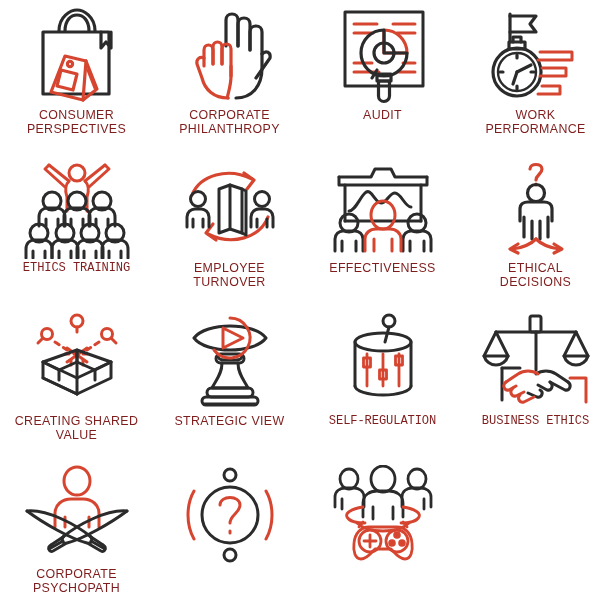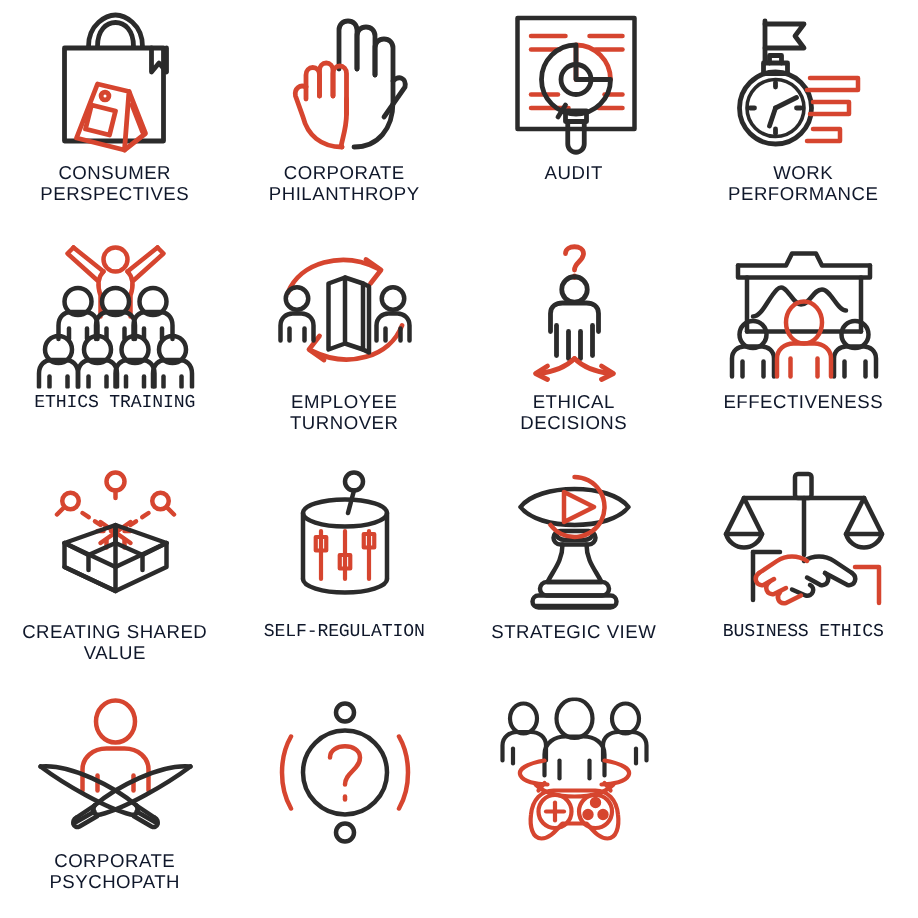--- a/index.html
+++ b/index.html
@@ -24,21 +24,21 @@
     padding-top:6px;
   }
   .icon-art{
     width:112px;height:100px;
     display:block;
   }
   .icon-art svg{display:block;width:112px;height:100px;}
   .icon-label{
     margin-top:2px;
     text-align:center;
-    color:#0f172a;
+    color:#7f1d1d;
     font-size:12.4px;
     line-height:14.4px;
     letter-spacing:0.35px;
     text-transform:uppercase;
     font-weight:400;
     white-space:pre-line;
     font-family:"Liberation Sans","DejaVu Sans",sans-serif;
   }
   .icon-label.tight{letter-spacing:-0.1px;font-size:12.1px;font-family:Liberation Mono, monospace;}
 </style>
@@ -212,46 +212,20 @@
   <path d="M68 30 L72 32 V76 L68 74"></path>
  </g>
 </svg>
       </div>
       <div class="icon-label">EMPLOYEE
 TURNOVER</div>
     </div>
     <div class="icon-cell">
       <div class="icon-art">
 <svg viewBox="0 0 112 100">
- <g fill="none" stroke="#d6452f" stroke-width="3.2" stroke-linecap="round" stroke-linejoin="round">
-  <path d="M50 10 C50 4 62 4 62 10 C62 15 56 16 56 21"></path>
-  <path d="M56 25 V26"></path>
- </g>
- <g fill="none" stroke="#2b2b2b" stroke-width="3.2" stroke-linecap="round" stroke-linejoin="round">
-  <circle cx="56" cy="34" r="8.5"></circle>
-  <path d="M40 62 V50 C40 45 44 43 48 43 H64 C68 43 72 45 72 50 V62"></path>
-  <path d="M44 58 V78"></path>
-            <path d="M68 58 V78"></path>
-  <path d="M52 62 V80"></path>
-            <path d="M60 62 V80"></path>
- </g>
- <g fill="none" stroke="#d6452f" stroke-width="3.2" stroke-linecap="round" stroke-linejoin="round">
-  <path d="M56 80 C50 86 42 89 32 90"></path>
-  <path d="M38 85 L30 90 L38 94"></path>
-  <path d="M56 80 C62 86 70 89 80 90"></path>
-  <path d="M74 85 L82 90 L74 94"></path>
- </g>
-</svg>
-      </div>
-      <div class="icon-label">ETHICAL
-DECISIONS</div>
-    </div>
-    <div class="icon-cell">
-      <div class="icon-art">
-<svg viewBox="0 0 112 100">
  <g fill="none" stroke="#2b2b2b" stroke-width="3.0" stroke-linecap="round" stroke-linejoin="round">
   <path d="M12 18 H44 L48 10 H64 L68 18 H100"></path>
   <path d="M12 18 V26 H100 V18"></path>
   <path d="M18 26 V62"></path>
             <path d="M94 26 V62"></path>
   <path d="M22 52 C28 52 32 40 38 34 C44 28 48 44 54 44 C60 44 62 34 68 34 C74 34 78 48 84 48"></path>
   <path d="M18 62 H94"></path>
  </g>
  <g fill="none" stroke="#2b2b2b" stroke-width="3.0" stroke-linecap="round" stroke-linejoin="round">
   <circle cx="22" cy="64" r="9"></circle>
@@ -265,20 +239,46 @@
  </g>
  <g fill="none" stroke="#d6452f" stroke-width="3.0" stroke-linecap="round" stroke-linejoin="round">
   <ellipse cx="56" cy="56" rx="12" ry="14"></ellipse>
   <path d="M38 92 V80 C38 74 43 70 49 70 H63 C69 70 74 74 74 80 V92"></path>
   <path d="M47 80 V92"></path>
             <path d="M65 80 V92"></path>
  </g>
 </svg>
       </div>
       <div class="icon-label">EFFECTIVENESS</div>
+    </div>
+    <div class="icon-cell">
+      <div class="icon-art">
+<svg viewBox="0 0 112 100">
+ <g fill="none" stroke="#d6452f" stroke-width="3.2" stroke-linecap="round" stroke-linejoin="round">
+  <path d="M50 10 C50 4 62 4 62 10 C62 15 56 16 56 21"></path>
+  <path d="M56 25 V26"></path>
+ </g>
+ <g fill="none" stroke="#2b2b2b" stroke-width="3.2" stroke-linecap="round" stroke-linejoin="round">
+  <circle cx="56" cy="34" r="8.5"></circle>
+  <path d="M40 62 V50 C40 45 44 43 48 43 H64 C68 43 72 45 72 50 V62"></path>
+  <path d="M44 58 V78"></path>
+            <path d="M68 58 V78"></path>
+  <path d="M52 62 V80"></path>
+            <path d="M60 62 V80"></path>
+ </g>
+ <g fill="none" stroke="#d6452f" stroke-width="3.2" stroke-linecap="round" stroke-linejoin="round">
+  <path d="M56 80 C50 86 42 89 32 90"></path>
+  <path d="M38 85 L30 90 L38 94"></path>
+  <path d="M56 80 C62 86 70 89 80 90"></path>
+  <path d="M74 85 L82 90 L74 94"></path>
+ </g>
+</svg>
+      </div>
+      <div class="icon-label">ETHICAL
+DECISIONS</div>
     </div>
     <div class="icon-cell">
       <div class="icon-art">
 <svg viewBox="0 0 112 100">
  <g fill="none" stroke="#d6452f" stroke-width="3.0" stroke-linecap="round" stroke-linejoin="round">
   <circle cx="56" cy="9" r="6"></circle>
   <circle cx="26" cy="22" r="5.5"></circle>
             <path d="M22 26 L17 31"></path>
   <circle cx="86" cy="22" r="5.5"></circle>
             <path d="M90 26 L95 31"></path>
@@ -304,58 +304,58 @@
  </g>
 </svg>
       </div>
       <div class="icon-label">CREATING SHARED
 VALUE</div>
     </div>
     <div class="icon-cell">
       <div class="icon-art">
 <svg viewBox="0 0 112 100">
  <g fill="none" stroke="#2b2b2b" stroke-width="3.0" stroke-linecap="round" stroke-linejoin="round">
+  <path d="M20 26 C32 10 80 10 92 26 C80 42 32 42 20 26"></path>
+  <path d="M44 44 C44 46 46 48 50 48 H62 C66 48 68 46 68 44"></path>
+  <rect x="42" y="42" width="28" height="9" rx="4.5"></rect>
+  <path d="M48 51 C48 62 42 68 38 76 H74 C70 68 64 62 64 51"></path>
+  <rect x="33" y="76" width="46" height="9" rx="4.5"></rect>
+  <path d="M30 92 H82"></path>
+  <rect x="28" y="85" width="56" height="8" rx="4"></rect>
+ </g>
+ <g fill="none" stroke="#d6452f" stroke-width="3.0" stroke-linecap="round" stroke-linejoin="round">
+  <path d="M56 6 A20 20 0 1 1 40 38"></path>
+  <path d="M49 16 L69 26 L49 36 Z"></path>
+ </g>
+</svg>
+      </div>
+      <div class="icon-label">STRATEGIC VIEW</div>
+    </div>
+    <div class="icon-cell">
+      <div class="icon-art">
+<svg viewBox="0 0 112 100">
+ <g fill="none" stroke="#2b2b2b" stroke-width="3.0" stroke-linecap="round" stroke-linejoin="round">
   <circle cx="62" cy="9" r="6"></circle>
   <path d="M62 15 L58 30"></path>
   <ellipse cx="56" cy="30" rx="28" ry="9"></ellipse>
   <path d="M28 30 V74"></path>
             <path d="M84 30 V74"></path>
   <path d="M28 74 C28 79 41 83 56 83 C71 83 84 79 84 74"></path>
  </g>
  <g fill="none" stroke="#d6452f" stroke-width="2.8" stroke-linecap="round" stroke-linejoin="round">
   <path d="M40 42 V74"></path>
   <rect x="36.5" y="46" width="7" height="9"></rect>
   <path d="M56 42 V74"></path>
   <rect x="52.5" y="58" width="7" height="9"></rect>
   <path d="M72 42 V74"></path>
   <rect x="68.5" y="44" width="7" height="9"></rect>
  </g>
 </svg>
       </div>
       <div class="icon-label tight">SELF-REGULATION</div>
-    </div>
-    <div class="icon-cell">
-      <div class="icon-art">
-<svg viewBox="0 0 112 100">
- <g fill="none" stroke="#2b2b2b" stroke-width="3.0" stroke-linecap="round" stroke-linejoin="round">
-  <path d="M20 26 C32 10 80 10 92 26 C80 42 32 42 20 26"></path>
-  <path d="M44 44 C44 46 46 48 50 48 H62 C66 48 68 46 68 44"></path>
-  <rect x="42" y="42" width="28" height="9" rx="4.5"></rect>
-  <path d="M48 51 C48 62 42 68 38 76 H74 C70 68 64 62 64 51"></path>
-  <rect x="33" y="76" width="46" height="9" rx="4.5"></rect>
-  <path d="M30 92 H82"></path>
-  <rect x="28" y="85" width="56" height="8" rx="4"></rect>
- </g>
- <g fill="none" stroke="#d6452f" stroke-width="3.0" stroke-linecap="round" stroke-linejoin="round">
-  <path d="M56 6 A20 20 0 1 1 40 38"></path>
-  <path d="M49 16 L69 26 L49 36 Z"></path>
- </g>
-</svg>
-      </div>
-      <div class="icon-label">STRATEGIC VIEW</div>
     </div>
     <div class="icon-cell">
       <div class="icon-art">
 <svg viewBox="0 0 112 100">
  <g fill="none" stroke="#2b2b2b" stroke-width="3.0" stroke-linecap="round" stroke-linejoin="round">
   <rect x="50" y="4" width="11" height="16" rx="2"></rect>
   <path d="M56 20 V58"></path>
   <path d="M16 20 H96"></path>
   <path d="M16 20 L4 44"></path>
             <path d="M16 20 L28 44"></path>

